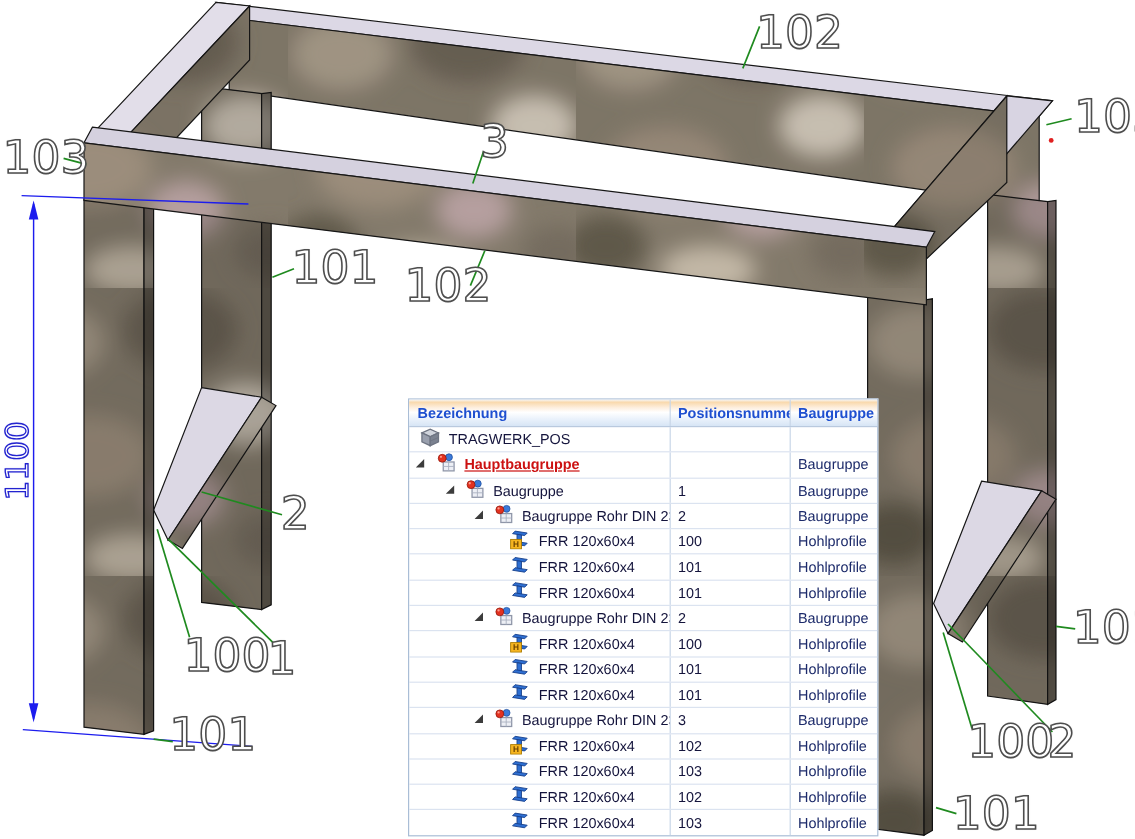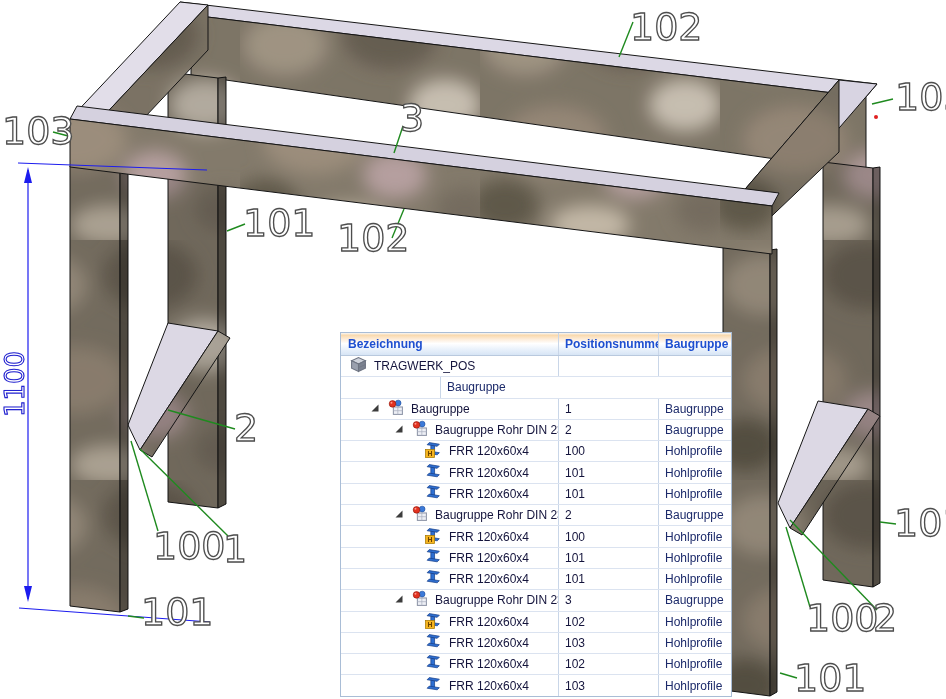--- a/index.html
+++ b/index.html
@@ -181,20 +181,33 @@
                 <polygon points="1.5,4.5 8,7.5 8,14.5 1.5,11.5" fill="#9aa0ae" stroke="#6e7482"></polygon>
                 <polygon points="14.5,4.5 8,7.5 8,14.5 14.5,11.5" fill="#7b8290" stroke="#6e7482"></polygon>
                 <line x1="8" y1="11" x2="14.5" y2="8" stroke="#6e7482" stroke-width="0.7"></line>
               </svg></span>
             <span class="abs" style="left: 33px;">TRAGWERK_POS</span>
           </div>
           <div class="td c1"></div>
           <div class="td c2"></div>
         </div>
         <div class="tr">
+          <div class="td c0">
+            <span class="abs" style="left: 4px;"><svg width="10" height="10" viewBox="0 0 10 10">
+                <polygon points="1.5,8.5 8.5,8.5 8.5,1.5" fill="#3c3c3c"></polygon>
+              </svg></span>
+            <span class="abs" style="left: 22px;"><svg width="17" height="17" viewBox="0 0 16 16">
+                <rect x="6" y="7.5" width="8.5" height="7" fill="#edeff5" stroke="#8f96a8"></rect>
+                <path d="M6 11 h8.5 M10.2 7.5 v7" stroke="#aab0c0" stroke-width="0.7" fill="none"></path>
+                <circle cx="10.5" cy="3.8" r="2.7" fill="#3b7ad9" stroke="#1f4f9e" stroke-width="0.6"></circle>
+                <circle cx="5.2" cy="4.6" r="3.1" fill="#e33220" stroke="#8f1408" stroke-width="0.6"></circle>
+                <circle cx="4.2" cy="3.5" r="0.9" fill="#ff9a8d"></circle>
+              </svg></span>
+            <span class="abs name-red" style="left: 46px;">Hauptbaugruppe</span>
+          </div>
           <div class="td c1"></div>
           <div class="td c2">Baugruppe</div>
         </div>
         <div class="tr">
           <div class="td c0">
             <span class="abs" style="left: 29px;"><svg width="10" height="10" viewBox="0 0 10 10">
                 <polygon points="1.5,8.5 8.5,8.5 8.5,1.5" fill="#3c3c3c"></polygon>
               </svg></span>
             <span class="abs" style="left: 46px;"><svg width="17" height="17" viewBox="0 0 16 16">
                 <rect x="6" y="7.5" width="8.5" height="7" fill="#edeff5" stroke="#8f96a8"></rect>

